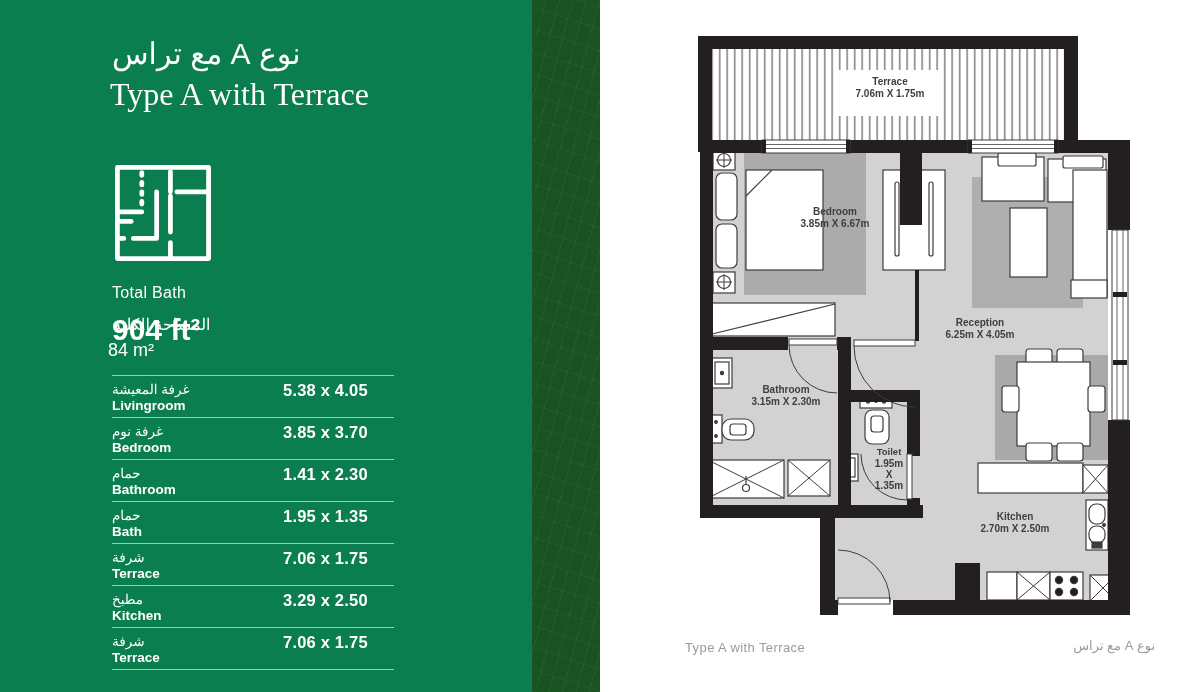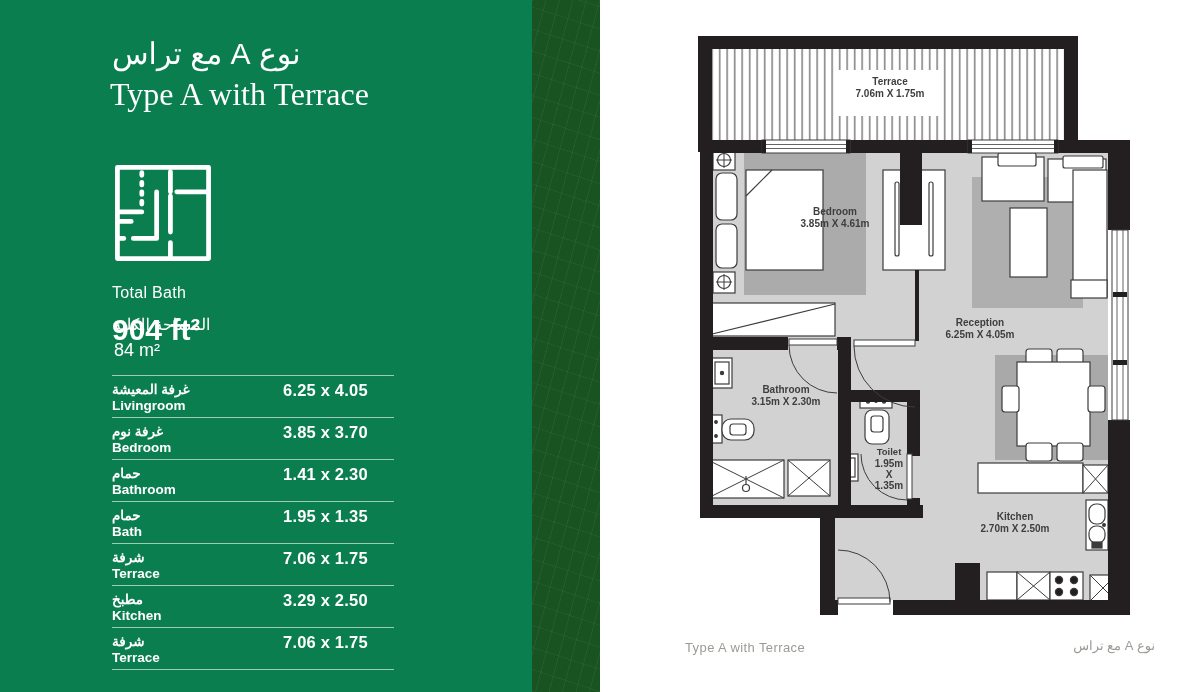--- a/index.html
+++ b/index.html
@@ -16,25 +16,25 @@
   .title-ar{position:absolute;left:112px;top:36px;font-size:30px;font-weight:400;direction:rtl;
             text-align:left;width:420px;}
   .title-en{position:absolute;left:110px;top:76px;font-size:32px;
             font-family:"Liberation Serif",serif;font-weight:400;}
 
   .mini-icon{position:absolute;left:110px;top:160px;width:106px;height:106px;}
 
   .area-label-ar{position:absolute;left:113px;top:276px;font-size:16px;direction:rtl;text-align:left;width:200px;margin-top:39px;}
   .area-label-en{position:absolute;left:112px;top:284px;font-size:16px;letter-spacing:.3px;}
   .area-ft{position:absolute;left:112px;top:313px;font-size:30px;font-weight:700;}
-  .area-m{position:absolute;left:114px;top:340px;font-size:18px;}
+  .area-m{position:absolute;left:108px;top:340px;font-size:18px;}
 
   .rooms-table{position:absolute;left:112px;top:375px;width:282px;border-bottom:1px solid rgba(255,255,255,.6);}
   .room-row{position:relative;height:41px;border-top:1px solid rgba(255,255,255,.6);}
-  .room-ar{position:absolute;left:0;top:5px;font-size:13.5px;direction:rtl;text-align:left;font-weight:700;}
+  .room-ar{position:absolute;left:0;top:5px;font-size:13.5px;direction:rtl;text-align:left;font-weight:400;}
   .room-en{position:absolute;left:0;top:22px;font-size:13.5px;font-weight:700;}
   .room-dim{position:absolute;left:171px;top:5px;font-size:16.5px;font-weight:600;letter-spacing:.2px;}
 
   
   .footer-left{position:absolute;left:685px;top:640px;font-size:13px;color:#9B9B96;letter-spacing:.4px;}
   .footer-right{position:absolute;right:45px;top:638px;font-size:13px;color:#9B9B96;direction:rtl;}
 
   
   .plan{position:absolute;left:686px;top:24px;width:478px;height:604px;}
   .plan svg{position:absolute;left:0;top:0;}
@@ -70,21 +70,21 @@
 
     <div class="area-label-ar">المساحة الكلية</div>
     <div class="area-label-en">Total Bath</div>
     <div class="area-ft">904 ft²</div>
     <div class="area-m">84 m²</div>
 
     <div class="rooms-table">
       <div class="room-row">
         <span class="room-ar">غرفة المعيشة</span>
         <span class="room-en">Livingroom</span>
-        <span class="room-dim">6.25 x 4.05</span>
+        <span class="room-dim">5.38 x 4.05</span>
       </div>
       <div class="room-row">
         <span class="room-ar">غرفة نوم</span>
         <span class="room-en">Bedroom</span>
         <span class="room-dim">3.85 x 3.70</span>
       </div>
       <div class="room-row">
         <span class="room-ar">حمام</span>
         <span class="room-en">Bathroom</span>
         <span class="room-dim">1.41 x 2.30</span>
@@ -313,21 +313,21 @@
         <path d="M152 526 A52 52 0 0 1 204 578" fill="none" stroke="#3c3c3c" stroke-width="1"></path>
       </g>
     </svg>
 
     <div class="plan-label" style="left:144px;top:51px;width:120px">
       <div class="nm">Terrace</div>
       <div class="dm">7.06m X 1.75m</div>
     </div>
     <div class="plan-label" style="left:89px;top:181px;width:120px">
       <div class="nm">Bedroom</div>
-      <div class="dm">3.85m X 4.61m</div>
+      <div class="dm">3.85m X 6.67m</div>
     </div>
     <div class="plan-label" style="left:234px;top:292px;width:120px">
       <div class="nm">Reception</div>
       <div class="dm">6.25m X 4.05m</div>
     </div>
     <div class="plan-label" style="left:40px;top:359px;width:120px">
       <div class="nm">Bathroom</div>
       <div class="dm">3.15m X 2.30m</div>
     </div>
     <div class="plan-label sm" style="left:165px;top:421px;width:76px">

